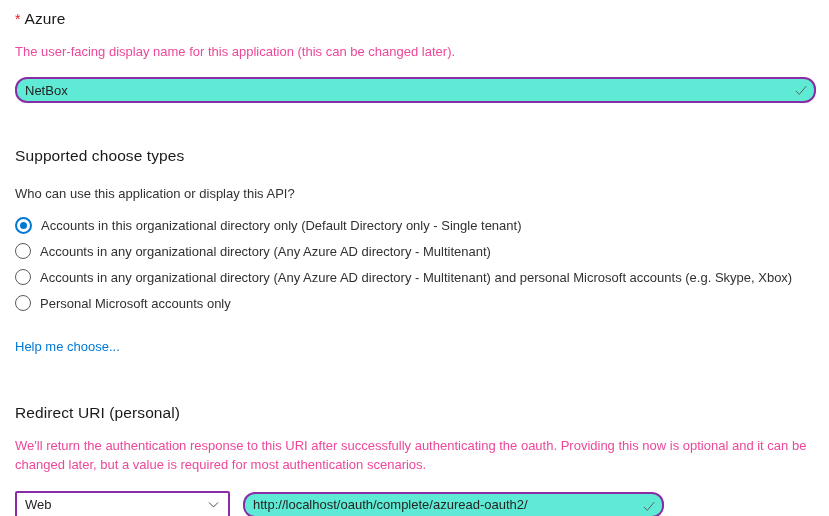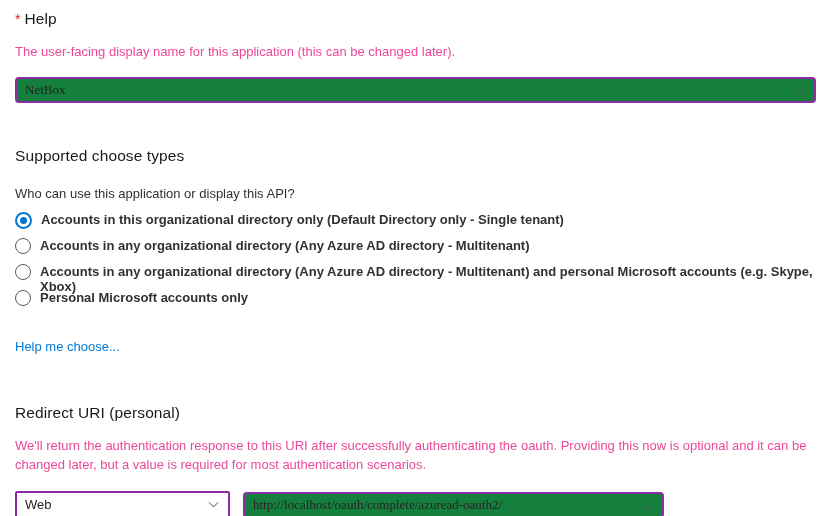--- a/index.html
+++ b/index.html
@@ -26,23 +26,23 @@
     margin-top: 14px;
     line-height: 19px;
     max-width: 802px;
   }
 
   
   .input-wrap { position: relative; display: inline-block; }
   .text-input {
     height: 26px;
     border: 2px solid #8a2da5;
-    border-radius: 4px;
-    background: #15803d;
-    font-family: Liberation Serif, serif;
+    border-radius: 12px;
+    background: #5eead4;
+    font-family: Liberation Sans, sans-serif;
     font-size: 13px;
     color: #252423;
     padding: 0 26px 0 8px;
     outline: none;
   }
   .name-input { width: 801px; margin-top: 16px; }
   .input-valid-icon {
     position: absolute;
     right: 8px;
     width: 14px; height: 14px;
@@ -50,24 +50,23 @@
   }
   .name-valid { top: 22px; }
   .uri-valid { top: 7px; }
 
   .section { margin-top: 44px; }
   .question { font-size: 13px; margin-top: 21px; }
 
   .radio-group { margin-top: 11px; }
   .radio-row {
     display: flex;
-    align-items: flex-start;
+    align-items: center;
     height: 26px;
     cursor: pointer;
-    font-weight: bold;
   }
   .radio-circle {
     width: 16px; height: 16px;
     border: 1px solid #5c5b5a;
     border-radius: 50%;
     margin-right: 9px;
     flex: 0 0 auto;
     position: relative;
     background: #fff;
   }
@@ -120,21 +119,21 @@
   }
   .chevron-icon { width: 13px; height: 13px; }
   .uri-wrap .text-input { width: 421px; }
 </style>
 </head>
 <body>
 
 <div class="page">
 
   <div>
-    <div class="section-title"><span class="required-marker">*</span><span>Help</span></div>
+    <div class="section-title"><span class="required-marker">*</span><span>Azure</span></div>
     <div class="desc">The user-facing display name for this application (this can be changed later).</div>
     <span class="input-wrap">
       <input class="text-input name-input" type="text" value="NetBox" style="">
       <svg class="input-valid-icon name-valid" viewBox="0 0 16 16">
         <path d="M2 9 L6 13 L14 3.5" fill="none" stroke="#605e5c" stroke-width="1.1"></path>
       </svg>
     </span>
   </div>
 
   <div class="section">

